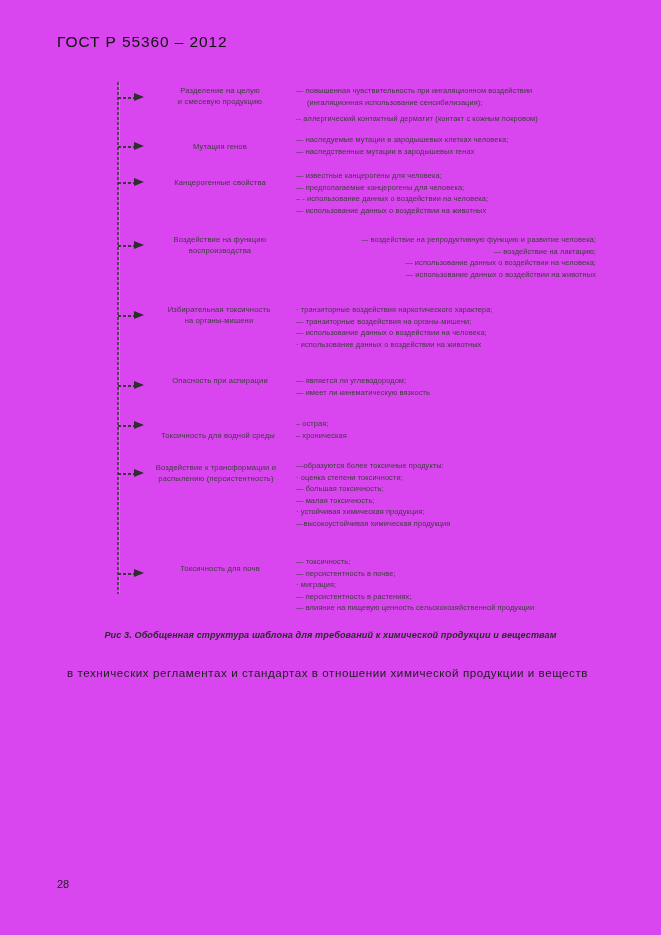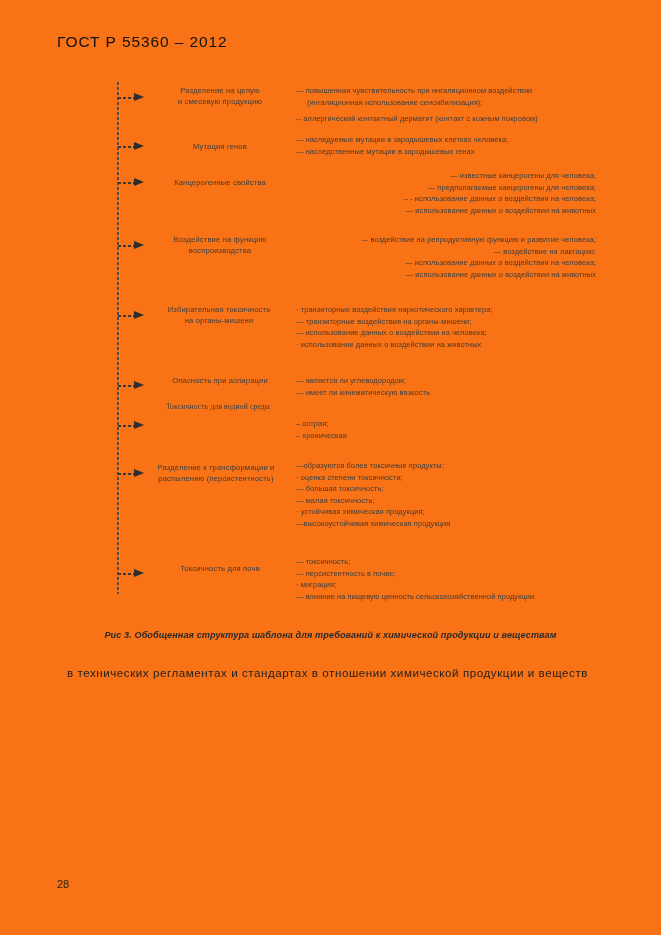--- a/index.html
+++ b/index.html
@@ -12,21 +12,21 @@
     height: 935px;
     position: relative;
     font-family: "Liberation Sans", sans-serif;
     color: #1a1a1a;
     overflow: hidden;
   }
 
   .page {
     position: absolute;
     inset: 0;
-    background: #f97316;
+    background: #d946ef;
   }
 
   
   .doc-header {
     position: absolute;
     left: 57px;
     top: 33px;
     font-size: 15.5px;
     letter-spacing: 0.9px;
     color: #111;
@@ -230,45 +230,45 @@
 
     <div class="node-label" style="left:148px; top:164px; width:144px;">
       <div>Воздействие на функцию</div>
       <div>воспроизводства</div>
     </div>
 
     <div class="node-label" style="left:146px; top:305px; width:148px;">
       <div>Опасность при аспирации</div>
     </div>
 
-    <div class="node-label" style="left:138px; top:331px; width:160px;font-family:Liberation Serif, serif;">
+    <div class="node-label" style="left:138px; top:360px; width:160px;">
       <div>Токсичность для водной среды</div>
     </div>
 
     <div class="node-label" style="left:130px; top:392px; width:172px;">
-      <div>Разделение к трансформации и</div>
+      <div>Воздействие к трансформации и</div>
       <div>распылению (персистентность)</div>
     </div>
 
     <div class="node-label" style="left:148px; top:493px; width:144px;">
       <div>Токсичность для почв</div>
     </div>
 
     <div class="detail-block" style="top:15px;">
       <div class="line">— повышенная чувствительность при ингаляционном воздействии</div>
       <div class="cont">(ингаляционная использование сенсибилизация);</div>
       <div class="line" style="padding-top:5px;">-- аллергический контактный дерматит (контакт с кожным покровом)</div>
     </div>
 
     <div class="detail-block" style="top:64px;">
       <div class="line">— наследуемые мутации в зародышевых клетках человека;</div>
       <div class="line">— наследственные мутации в зародышевых генах</div>
     </div>
 
-    <div class="detail-block" style="top:100px;text-align:right;">
+    <div class="detail-block" style="top:100px;">
       <div class="line">— известные канцерогены для человека;</div>
       <div class="line">— предполагаемые канцерогены для человека;</div>
       <div class="line">– - использование данных о воздействии на человека;</div>
       <div class="line">— использование данных о воздействии на животных</div>
     </div>
 
     <div class="detail-block" style="top:164px;text-align:right;">
       <div class="line">-– воздействие на репродуктивную функцию и развитие человека;</div>
       <div class="line">— воздействие на лактацию;</div>
       <div class="line">— использование данных о воздействии на человека;</div>
@@ -298,20 +298,21 @@
       <div class="line">— большая токсичность;</div>
       <div class="line">— малая токсичность;</div>
       <div class="line">·    устойчивая химическая продукция;</div>
       <div class="line">—высокоустойчивая химическая продукция</div>
     </div>
 
     <div class="detail-block" style="top:486px;">
       <div class="line">— токсичность;</div>
       <div class="line">— персистентность в почве;</div>
       <div class="line">·  миграция;</div>
+      <div class="line">— персистентность в растениях;</div>
       <div class="line">— влияние на пищевую ценность сельскохозяйственной продукции</div>
     </div>
 
   </div>
 
   <div class="fig-caption">Рис  3.  Обобщенная структура шаблона для требований к химической продукции и веществам</div>
 
   <div class="body-par">
     <div class="l2">в технических регламентах и стандартах в отношении химической продукции и веществ</div>
   </div>

